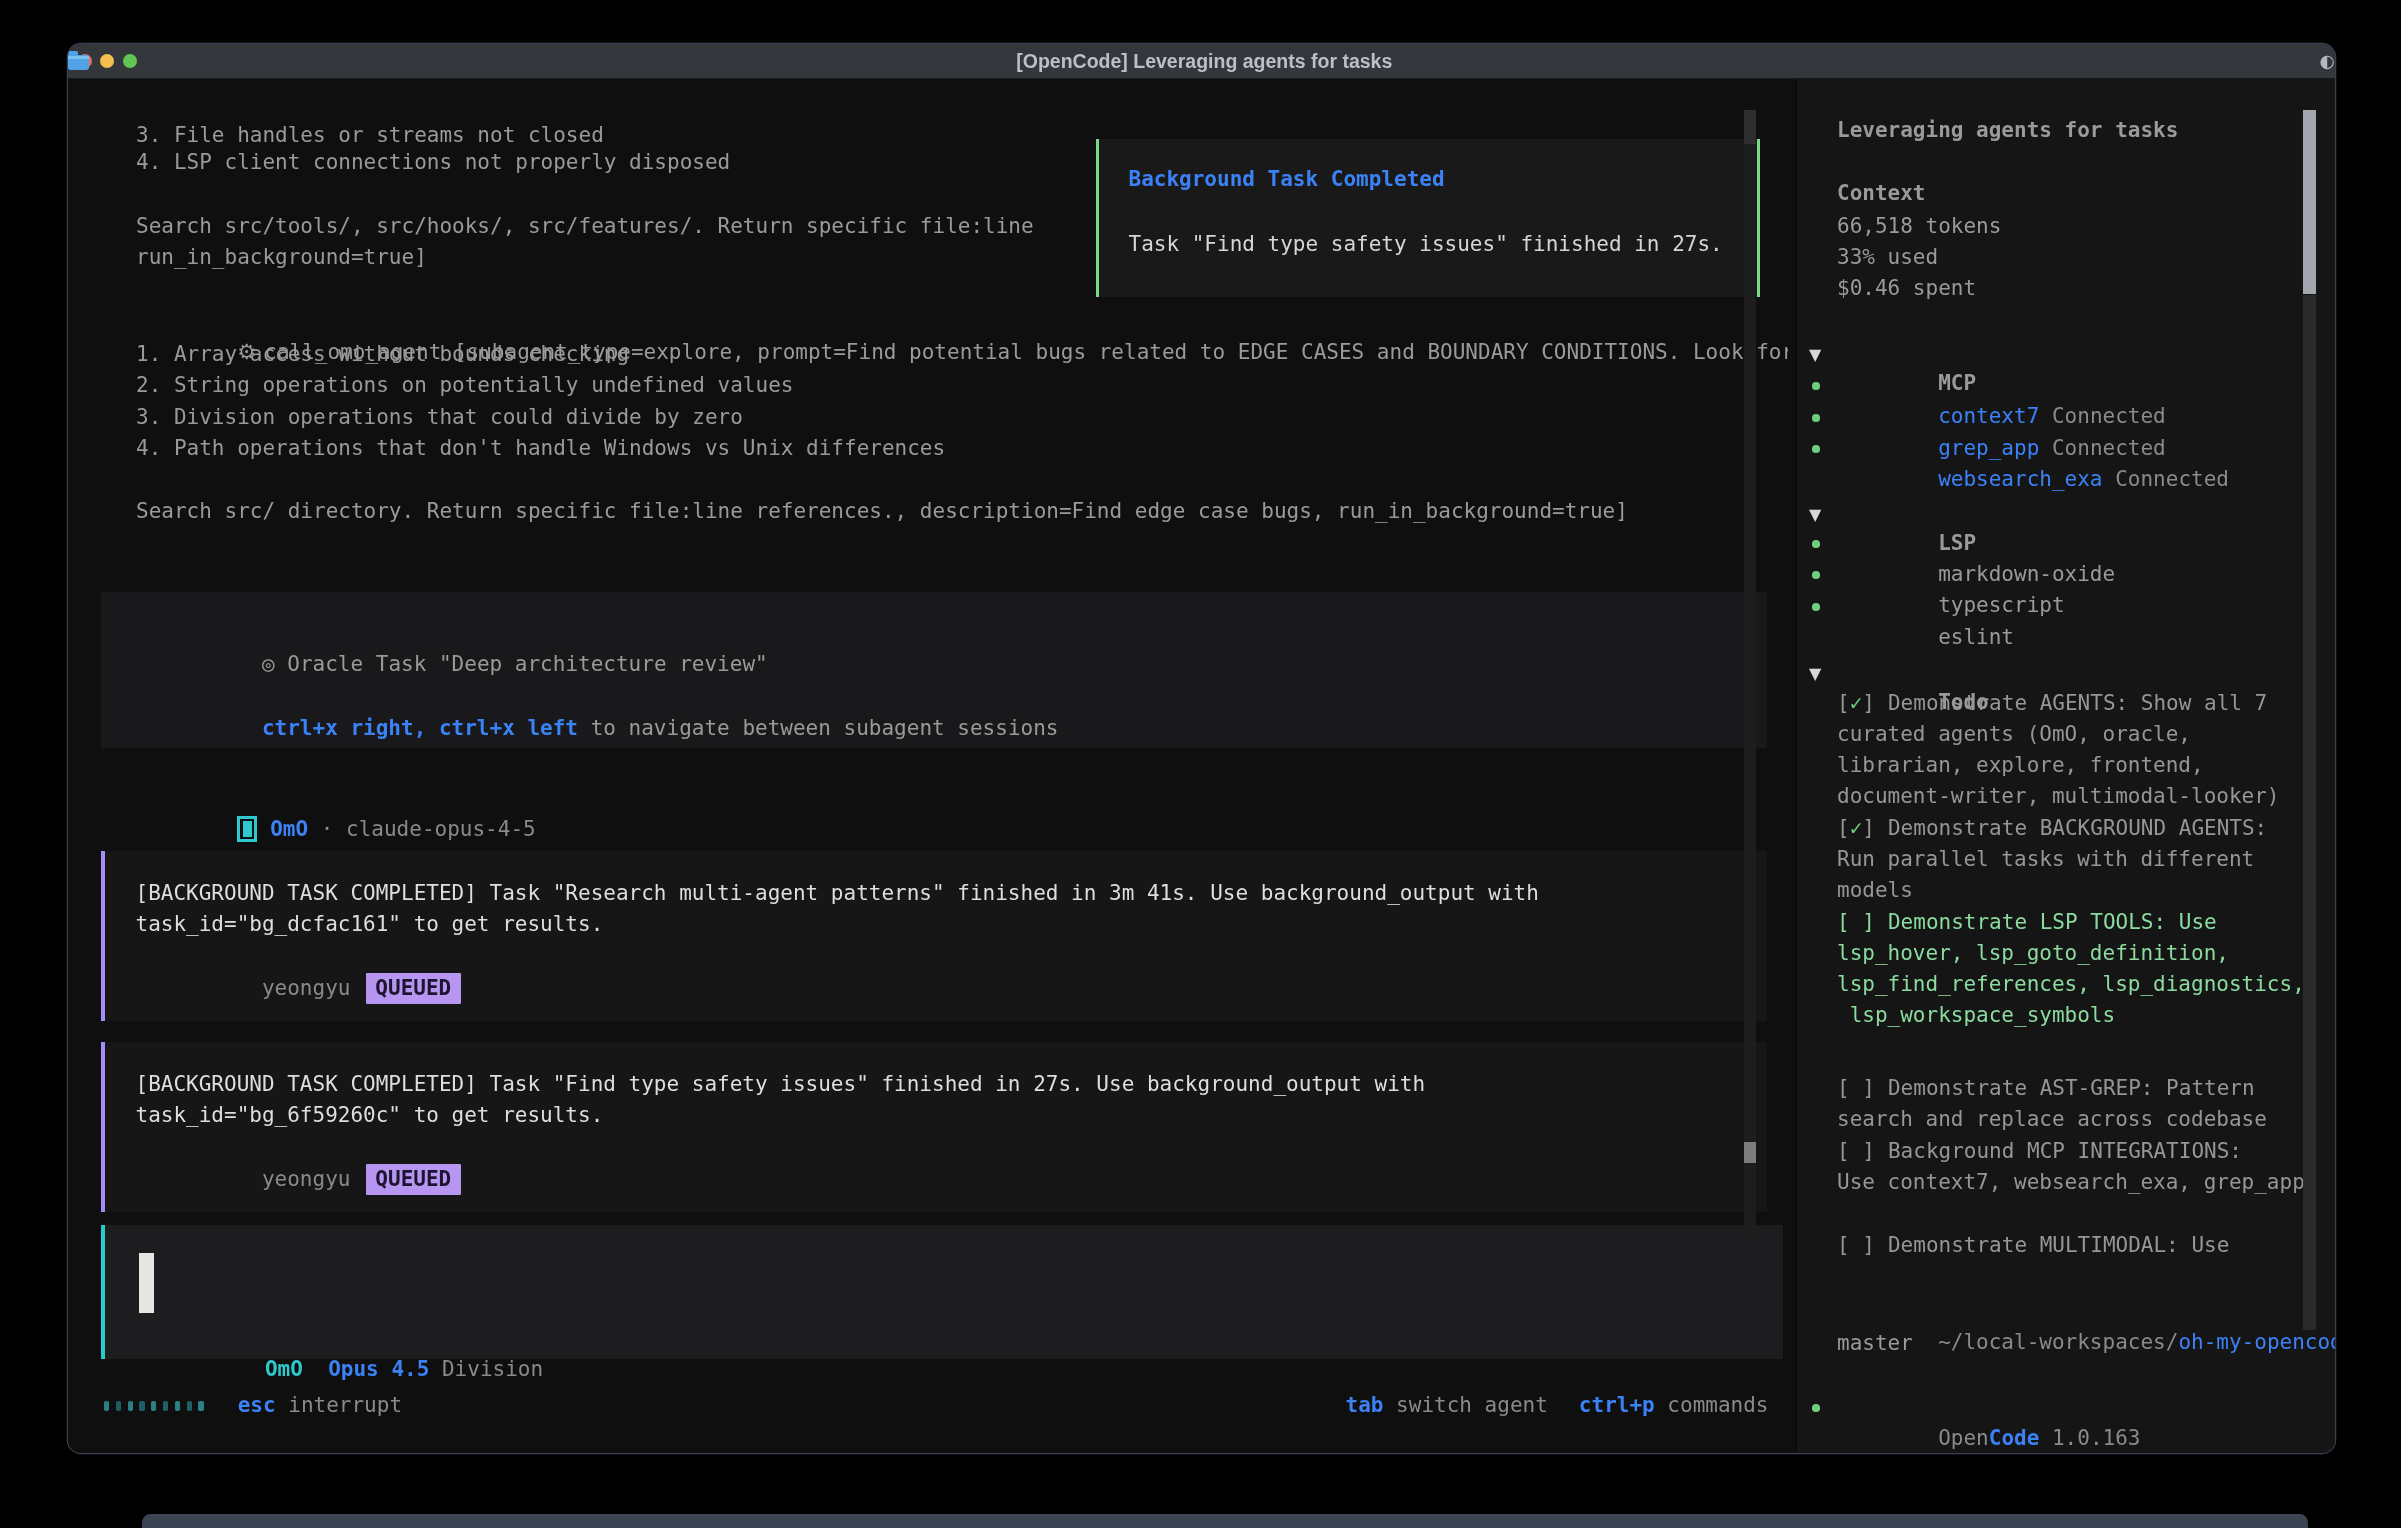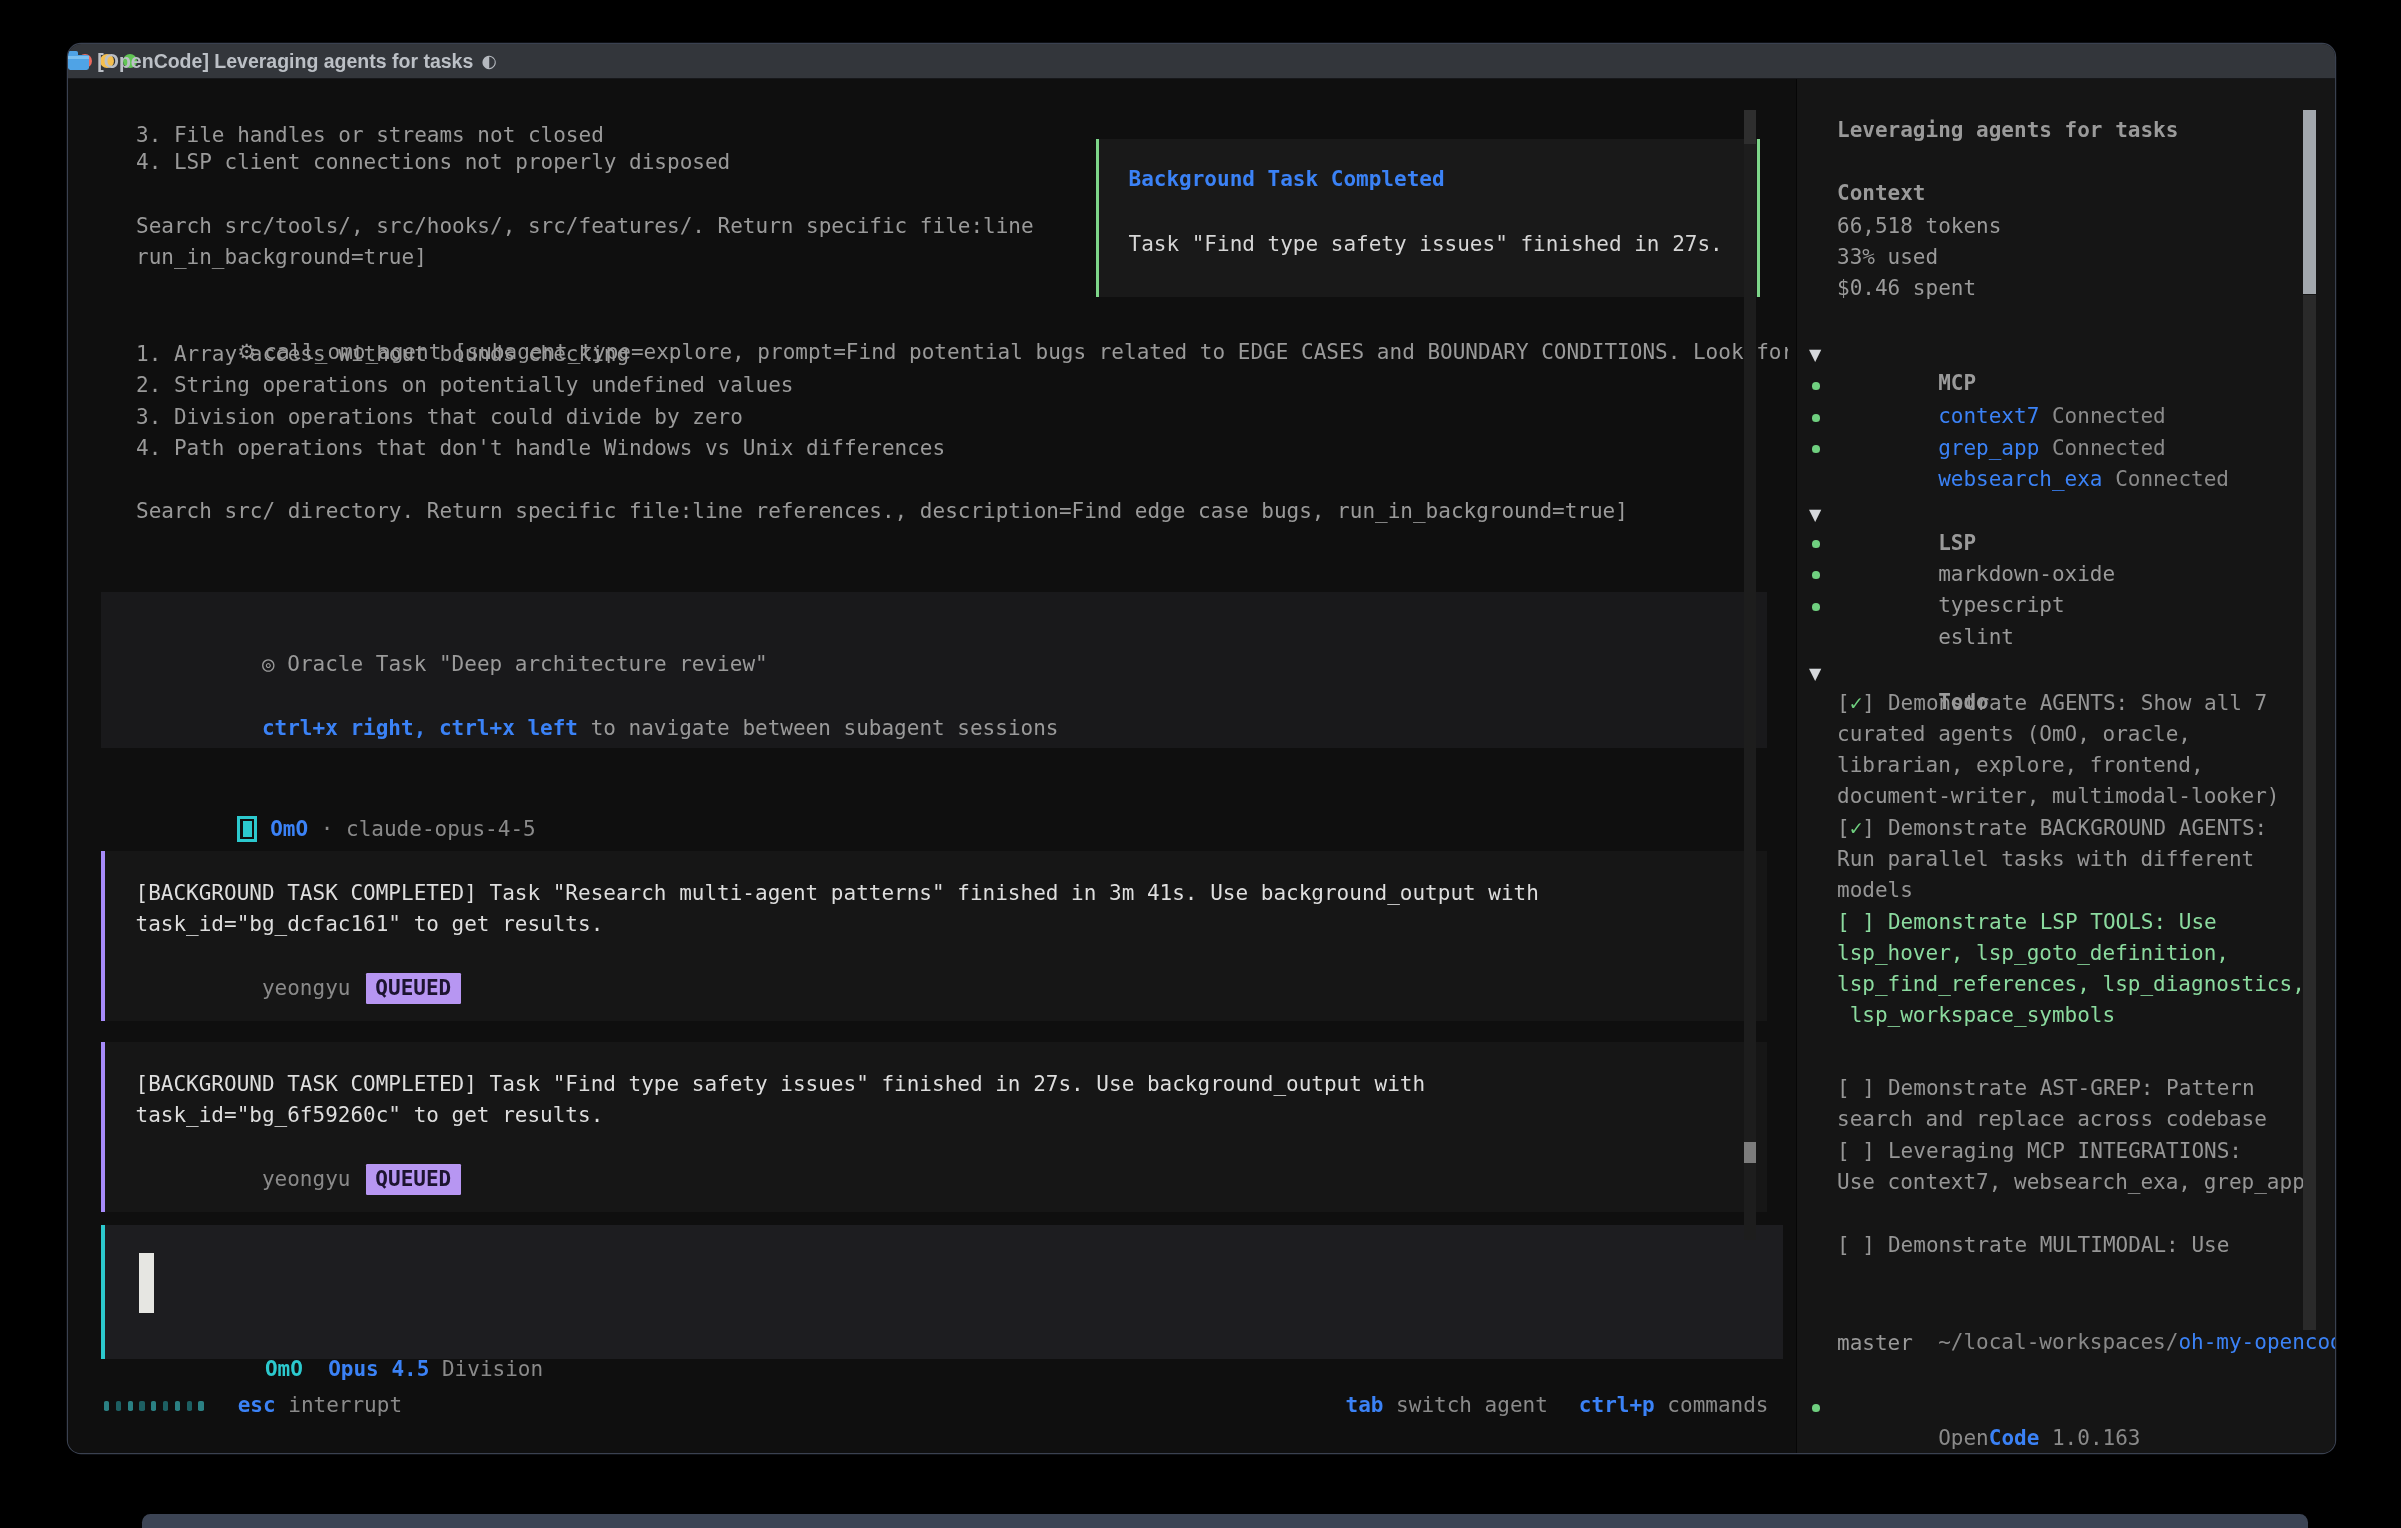--- a/index.html
+++ b/index.html
@@ -10,21 +10,21 @@
           box-shadow:0 0 0 1.2px #3a4150,0 23.6px 53px rgba(0,0,0,.85);}
   
   .titlebar{position:absolute;left:0;top:0;right:0;height:34px;background:#33363b;
             border-bottom:1.2px solid #17181b;}
   .lights{position:absolute;left:9.5px;top:0;height:34px;display:flex;align-items:center;gap:8.9px;}
   .light{width:14px;height:14px;border-radius:50%;display:inline-block;}
   .light.red{background:#ec6a5e;}
   .light.yellow{background:#f4bf4f;}
   .light.green{background:#61c554;}
   .titlewrap{position:absolute;left:0;right:0;top:0;height:34px;display:flex;
-             align-items:center;justify-content:flex-start;gap:8.3px;
+             align-items:center;justify-content:space-between;gap:8.3px;
              font:600 19.5px "Liberation Sans",sans-serif;color:#bcc0c6;border-radius:9px;}
   .foldericon{position:relative;width:21px;height:15.4px;background:#4fa3e6;
               border-radius:1.8px 1.8px 2.4px 2.4px;display:inline-block;margin-top:2.4px;}
   .foldericon::before{content:"";position:absolute;left:0;top:-3.5px;width:9.5px;height:4.7px;
               background:#4fa3e6;border-radius:1.8px 1.8px 0 0;}
   .foldericon::after{content:"";position:absolute;left:0;top:1.2px;right:0;height:3px;background:#7cc0f0;}
   .moon{font-size:17.7px;color:#b5b9bf;font-family:"DejaVu Sans",sans-serif;}
   
   .content{position:absolute;left:0;top:35px;right:0;bottom:0;}
   .main{position:absolute;left:0;top:0;width:1720px;height:100%;background:#0f0f0f;overflow:hidden;}
@@ -241,21 +241,21 @@
       </div>
 
       <div class="todo-item active" style="top:828px">
         <div class="tl"><span>[</span><span class="check"> </span><span>]</span><span class="tfl">Demonstrate LSP TOOLS: Use</span></div>
         <div class="tl">lsp_hover, lsp_goto_definition,</div>
         <div class="tl">lsp_find_references, lsp_diagnostics,</div>
         <div class="tl"> lsp_workspace_symbols</div>
       </div>
 
       <div class="todo-item" style="top:1057px">
-        <div class="tl"><span>[</span><span class="check"> </span><span>]</span><span class="tfl">Leveraging MCP INTEGRATIONS:</span></div>
+        <div class="tl"><span>[</span><span class="check"> </span><span>]</span><span class="tfl">Background MCP INTEGRATIONS:</span></div>
         <div class="tl">Use context7, websearch_exa, grep_app</div>
       </div>
 
       <div class="todo-item" style="top:1151px">
         <div class="tl"><span>[</span><span class="check"> </span><span>]</span><span class="tfl">Demonstrate MULTIMODAL: Use</span></div>
       </div>
 
       <div class="sideline" style="top:1217px">
         <span class="c-dim">~/local-workspaces/</span><span class="c-white">oh-my-opencode:</span>
       </div>

